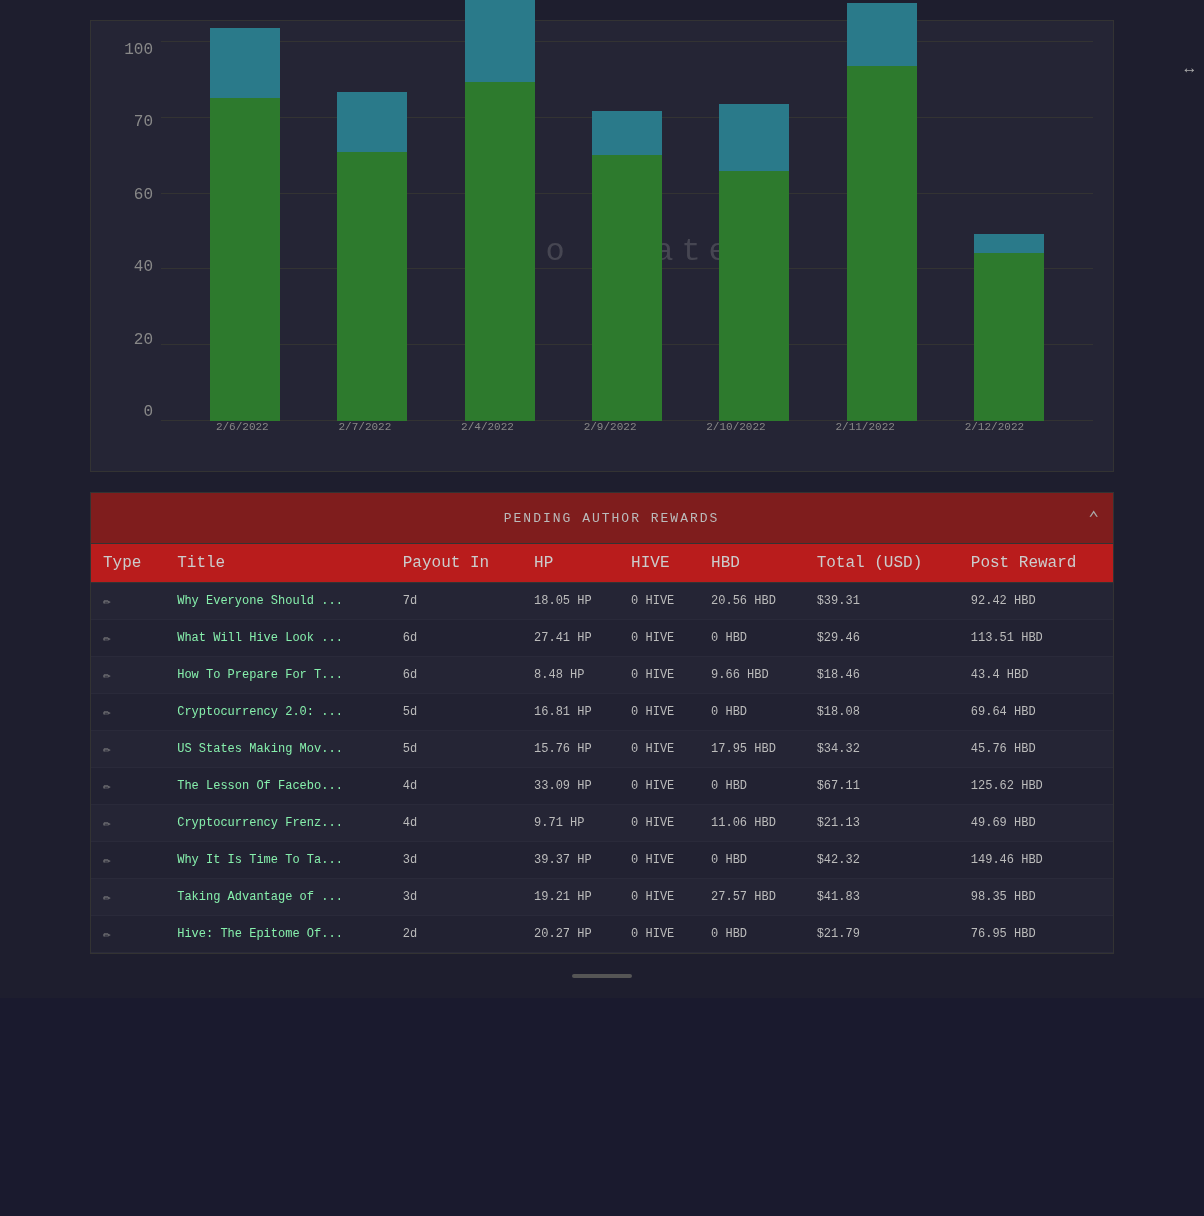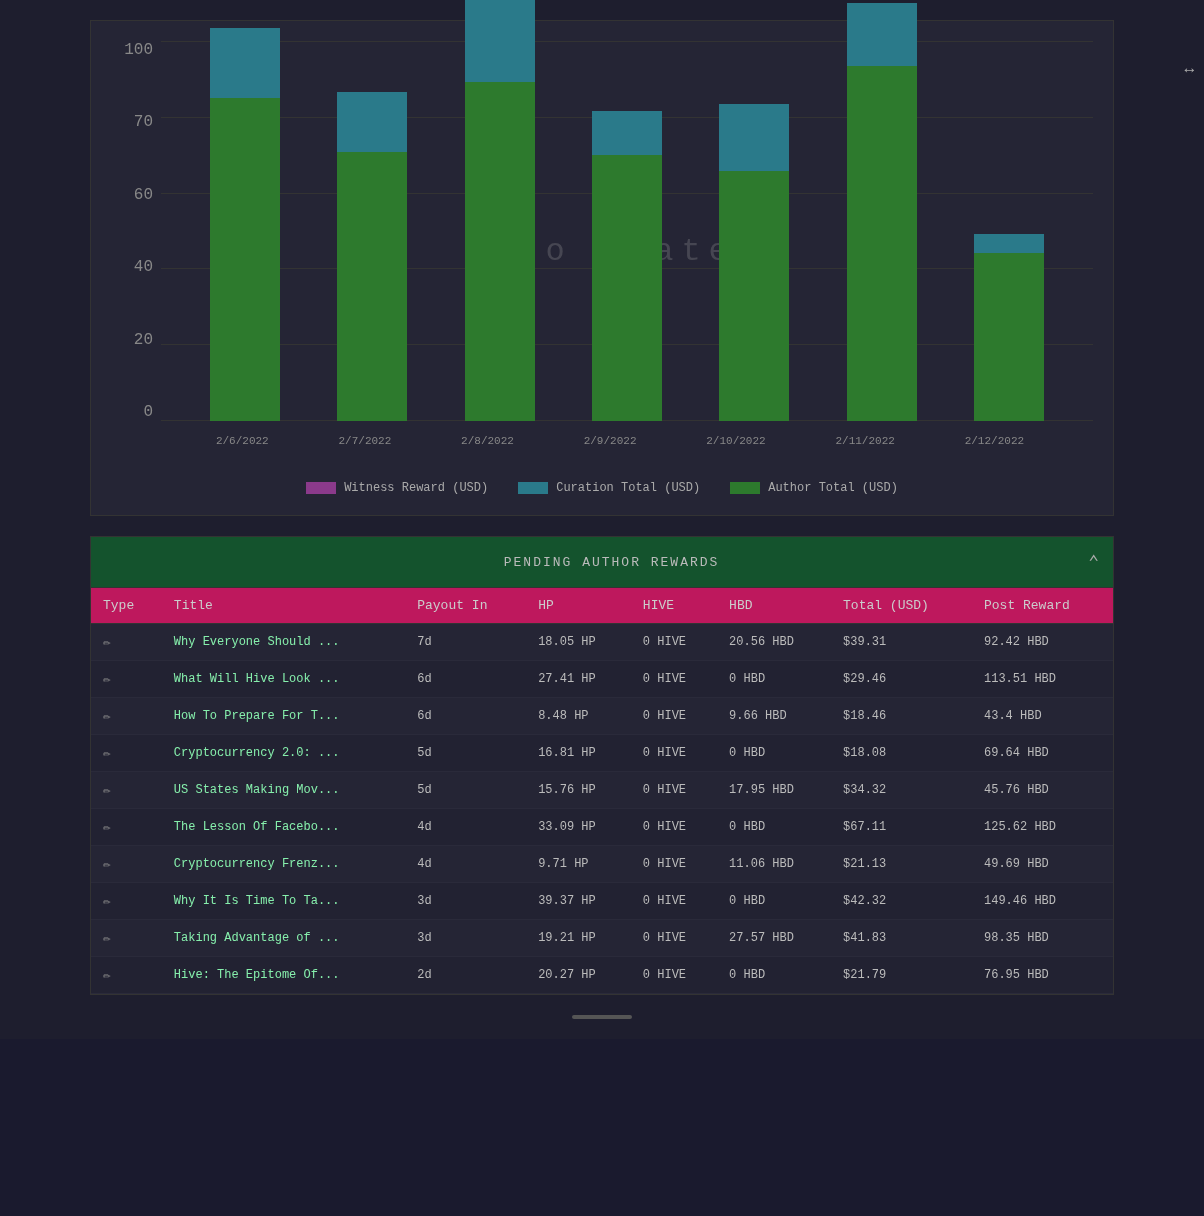--- a/index.html
+++ b/index.html
@@ -114,21 +114,21 @@
       background: #2a7a8a;
     }
 
     .x-labels {
       position: absolute;
       bottom: 0;
       left: 0;
       right: 14px;
       height: 40px;
       display: flex;
-      align-items: center;
+      align-items: flex-start;
       justify-content: space-around;
       padding: 0 20px;
     }
 
     .x-label {
       font-size: 11px;
       color: #888;
       text-align: center;
     }
 
@@ -170,21 +170,21 @@
     }
 
     
     .table-section {
       background: #252535;
       border: 1px solid #333;
       margin: 20px 80px 10px 80px;
     }
 
     .table-header-bar {
-      background: #14532d;
+      background: #7f1d1d;
       padding: 14px;
       display: flex;
       justify-content: space-between;
       align-items: center;
       border-bottom: 1px solid #333;
     }
 
     .table-header-title {
       text-align: center;
       flex: 1;
@@ -198,23 +198,23 @@
       font-size: 18px;
       cursor: pointer;
     }
 
     .data-table {
       width: 100%;
       border-collapse: collapse;
     }
 
     .data-table th {
-      background: #be185d;
+      background: #b91c1c;
       color: #ccc;
-      font-size: 13px;
+      font-size: 16px;
       font-weight: normal;
       padding: 10px 12px;
       text-align: left;
       border-bottom: 1px solid #333;
     }
 
     .data-table td {
       padding: 10px 12px;
       font-size: 12px;
       border-bottom: 1px solid #2a2a3a;
@@ -334,43 +334,29 @@
                 <div class="bar-segment bar-author" style="height: 168px;"></div>
                 <div class="bar-segment bar-curation" style="height: 19px;"></div>
               </div>
             </div>
           </div>
 
         <div class="x-labels" id="x-labels">
 
         <div class="x-label">2/6/2022</div>
             <div class="x-label">2/7/2022</div>
-            <div class="x-label">2/8/2022</div>
+            <div class="x-label">2/4/2022</div>
             <div class="x-label">2/9/2022</div>
             <div class="x-label">2/10/2022</div>
             <div class="x-label">2/11/2022</div>
             <div class="x-label">2/12/2022</div>
           </div>
       </div>
     </div>
 
-    <div class="chart-legend">
-      <div class="legend-item">
-        <div class="legend-color legend-witness"></div>
-        <span>Witness Reward (USD)</span>
-      </div>
-      <div class="legend-item">
-        <div class="legend-color legend-curation"></div>
-        <span>Curation Total (USD)</span>
-      </div>
-      <div class="legend-item">
-        <div class="legend-color legend-author"></div>
-        <span>Author Total (USD)</span>
-      </div>
-    </div>
   </div>
 
   <div class="table-section">
     <div class="table-header-bar">
       <div style="width:30px;"></div>
       <div class="table-header-title">PENDING AUTHOR REWARDS</div>
       <div class="collapse-icon">⌃</div>
     </div>
 
     <table class="data-table">

